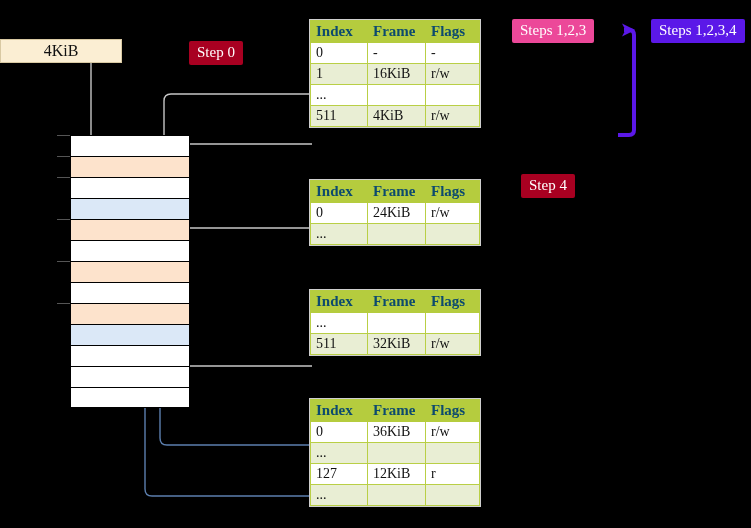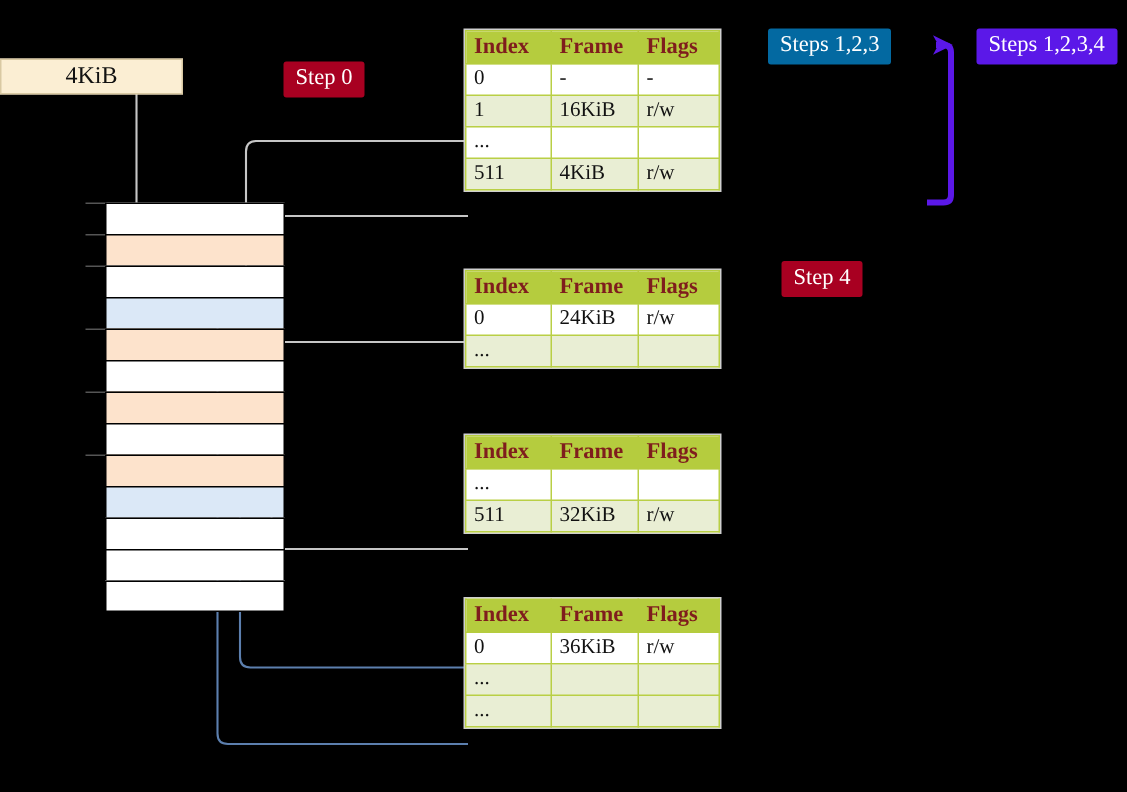--- a/index.html
+++ b/index.html
@@ -66,21 +66,21 @@
     border:1px solid #b9cf45;
     padding:2px 5px;
     height:19px;
     box-sizing:border-box;
     text-align:left;
     vertical-align:middle;
     font-weight:normal;
   }
   .ptable th{
     background:#b5cc3e;
-    color:#7f1d1d;
+    color:#0c4a6e;
     font-weight:bold;
     font-size:15px;
     border-color:#b5cc3e;
   }
   .ptable tr.alt td{background:#e9eed4;}
   .ptable tr.plain td{background:#ffffff;}
   .ptable td.hl{background:#fbf8a0;}
   .col-idx{width:57px;}
   .col-frm{width:58px;}
   .col-flg{width:54px;}
@@ -133,21 +133,21 @@
       <div class="memrow m-white" style="top: 147px; height: 21px;"></div>
       <div class="memrow m-peach" style="top: 168px; height: 21px;"></div>
       <div class="memrow m-blue" style="top: 189px; height: 21px;"></div>
       <div class="memrow m-white" style="top: 210px; height: 21px;"></div>
       <div class="memrow m-white" style="top: 231px; height: 21px;"></div>
       <div class="memrow m-white last" style="top: 252px; height: 21px;"></div>
     </div>
 
   <div id="badges">
       <div class="badge red" style="left: 189px; top: 41px; background: rgb(168, 0, 33); font-family: Liberation Serif, serif;">Step 0</div>
-      <div class="badge red" style="left: 512px; top: 19px; background: #0369a1; text-align: center;">Steps 1,2,3</div>
+      <div class="badge red" style="left: 512px; top: 19px; background: #ec4899; text-align: center;">Steps 1,2,3</div>
       <div class="badge violet" style="left: 651px; top: 19px; background: rgb(91, 24, 232);">Steps 1,2,3,4</div>
       <div class="badge red" style="left: 521px; top: 174px; background: rgb(168, 0, 33);">Step 4</div>
     </div>
 
   <div id="tables">
       <table class="ptable" style="left: 310px; top: 20px; width: 170px;">
         <thead>
           <tr>
             <th class="col-idx">Index</th>
             <th class="col-frm">Frame</th>
@@ -230,20 +230,25 @@
         <tbody>
           <tr class="plain">
             <td class="col-idx">0</td>
             <td class="col-frm">36KiB</td>
             <td class="col-flg">r/w</td>
           </tr>
           <tr class="alt">
             <td class="col-idx">...</td>
             <td class="col-frm"></td>
             <td class="col-flg"></td>
+          </tr>
+          <tr class="plain">
+            <td class="col-idx">127</td>
+            <td class="col-frm">12KiB</td>
+            <td class="col-flg">r</td>
           </tr>
           <tr class="alt">
             <td class="col-idx">...</td>
             <td class="col-frm"></td>
             <td class="col-flg"></td>
           </tr>
         </tbody>
       </table>
     </div>
 

